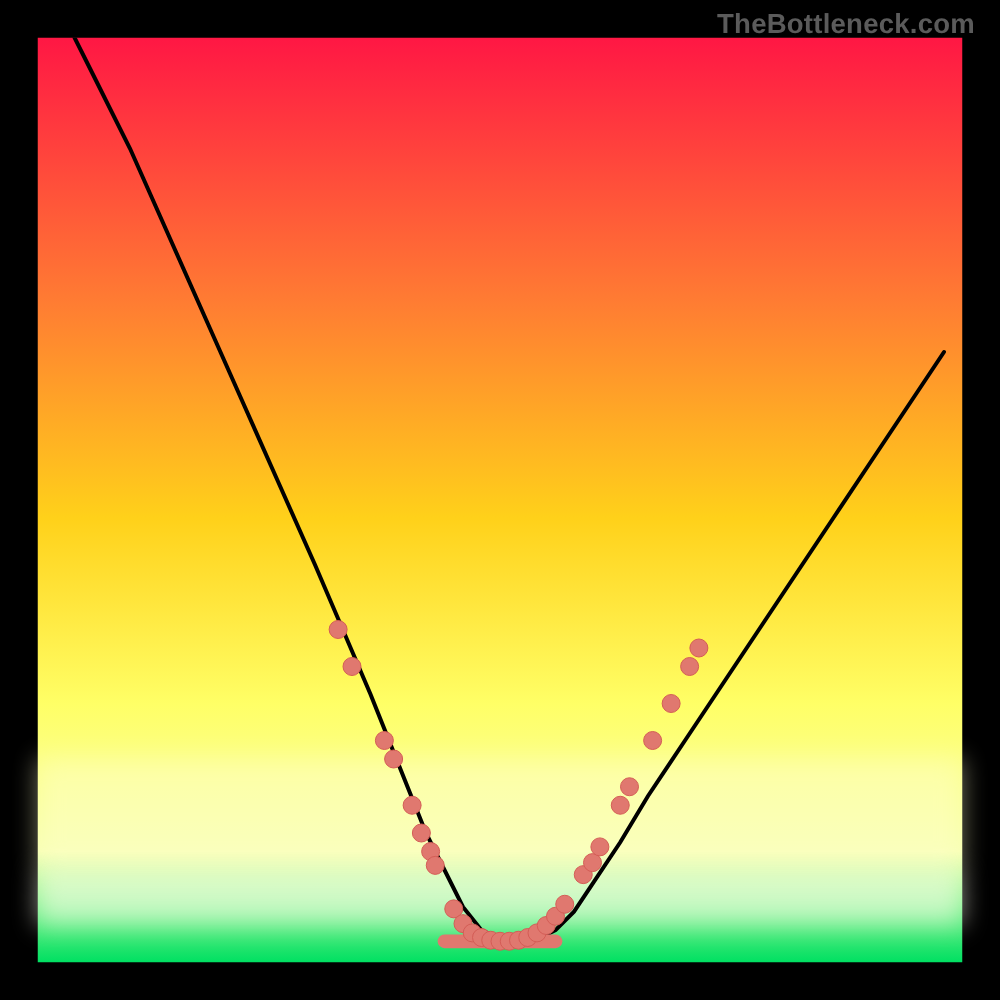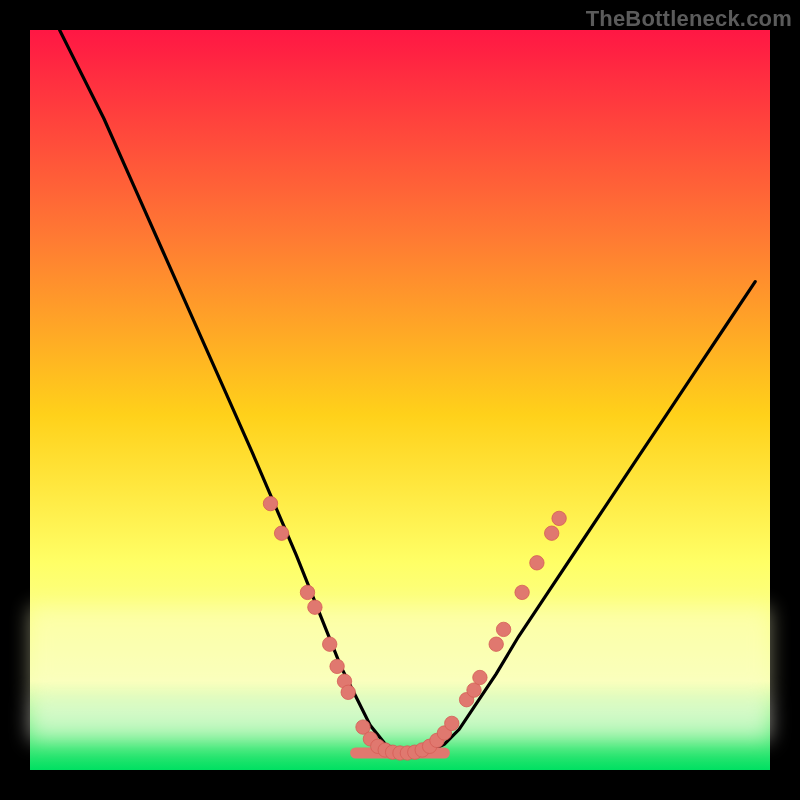--- a/index.html
+++ b/index.html
@@ -6,21 +6,21 @@
   html, body { width: 800px; height: 800px; overflow: hidden; background: #000; }
   .frame {
     position: relative;
     width: 800px;
     height: 800px;
     background: #000;
   }
   .watermark {
     position: absolute;
     top: 6px;
-    right: 8px;
+    right: 20px;
     font-family: Arial, Helvetica, sans-serif;
     font-size: 22px;
     font-weight: 600;
     color: #5b5b5b;
     letter-spacing: 0.2px;
     z-index: 5;
   }
   .plot {
     position: absolute;
     left: 30px;

